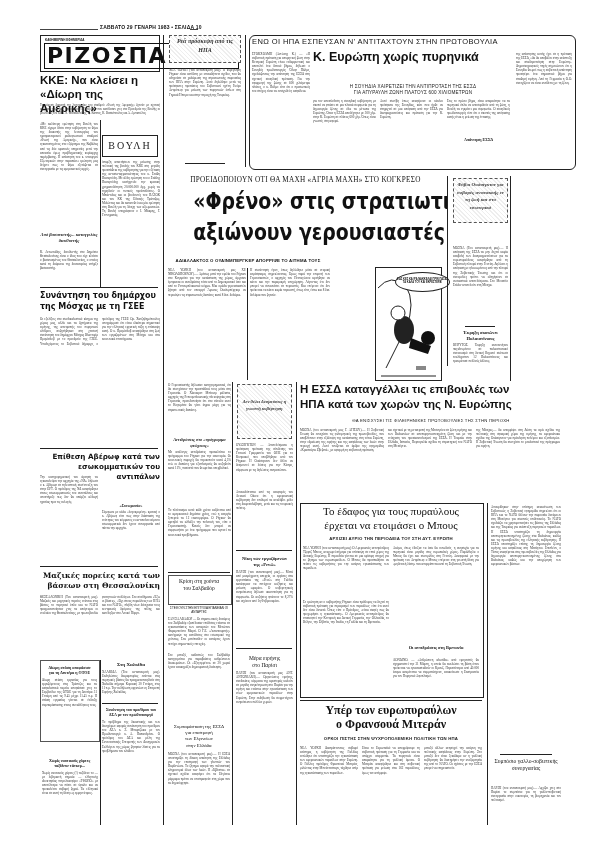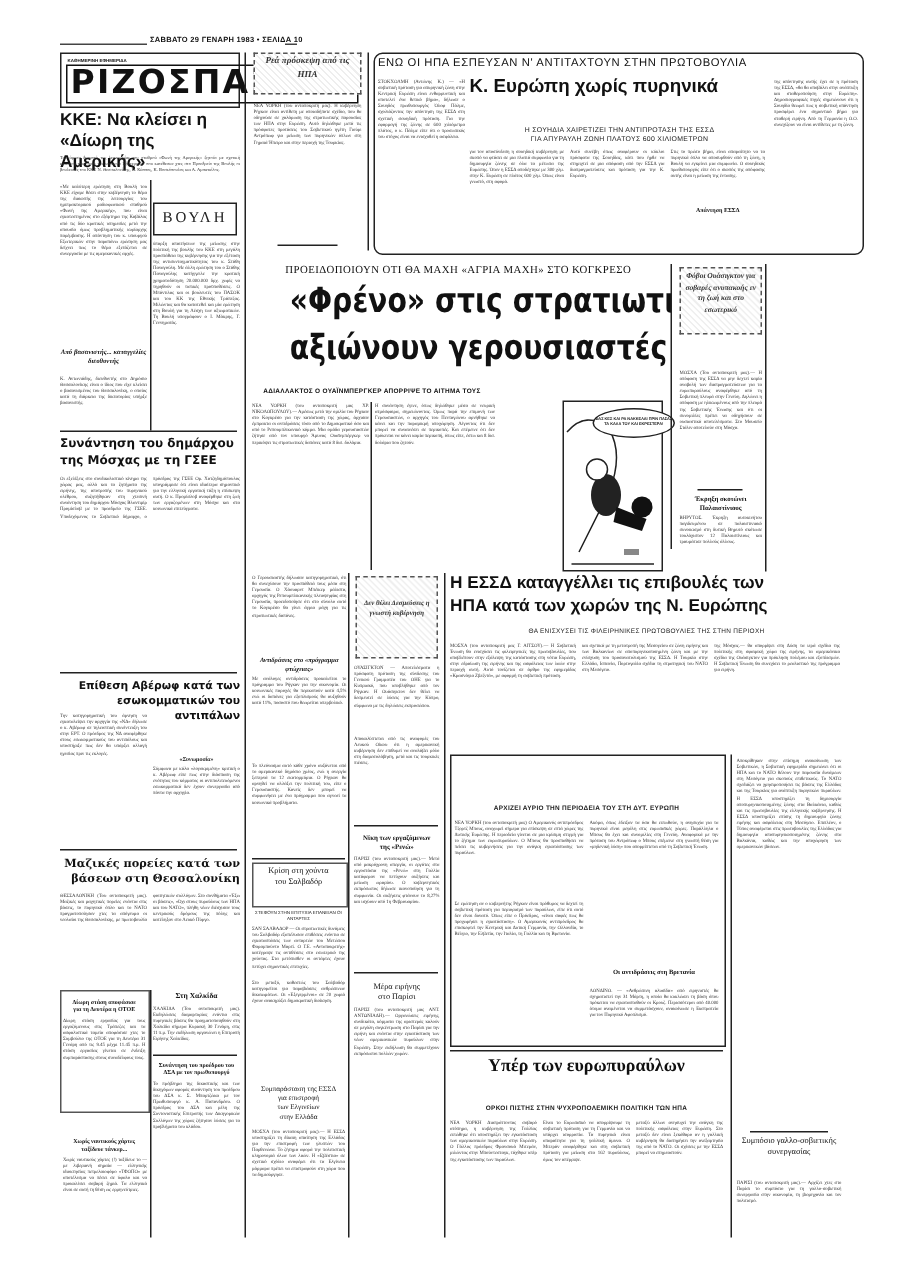--- a/index.html
+++ b/index.html
@@ -199,32 +199,35 @@
   <div>Η ΕΣΣΔ καταγγέλλει τις επιβουλές των</div>
   <div>ΗΠΑ κατά των χωρών της Ν. Ευρώπης</div>
 </div>
 <div class="abs sub-h" style="left:300px;top:418px;width:262px;font-size:4.3px;">ΘΑ ΕΝΙΣΧΥΣΕΙ ΤΙΣ ΦΙΛΕΙΡΗΝΙΚΕΣ ΠΡΩΤΟΒΟΥΛΙΕΣ ΤΗΣ ΣΤΗΝ ΠΕΡΙΟΧΗ</div>
 <div class="abs txt" style="left:300px;top:428px;width:84px;height:50px;">ΜΟΣΧΑ (του ανταποκριτή μας Γ. ΑΙΤΣΟΥ).— Η Σοβιετική Ένωση θα ενισχύσει τις φιλειρηνικές της πρωτοβουλίες, που αποβλέπουν στην εξάλειψη της κατάστασης στη νότια Ευρώπη, στην εδραίωση της ειρήνης και της ασφάλειας των λαών στην περιοχή αυτή. Αυτό τονίζεται σε άρθρο της εφημερίδας «Κρασνάγια Ζβεζντά», με αφορμή τη σοβιετική πρόταση.</div>
 <div class="abs txt" style="left:388px;top:428px;width:84px;height:50px;">και σχετικά με τη μετατροπή της Μεσογείου σε ζώνη ειρήνης και των Βαλκανίων σε αποπυρηνικοποιημένη ζώνη και με την ενίσχυση του προσανατολισμού της ΕΣΣΔ. Η Τουρκία στην Ελλάδα, Ισπανία, Πορτογαλία σχέδια τη στρατηγική του ΝΑΤΟ στη Μεσόγειο.</div>
 <div class="abs txt" style="left:476px;top:428px;width:84px;height:50px;">της Μόσχας.— θα απορρίψει στη Δύση τα ιερά σχέδια της πολιτικής στη σφαιρική χώρα της ειρήνης, τα αμερικάνικα σχέδια της Ουάσιγκτον για πρόκληση πολέμου και εξοπλισμών. Η Σοβιετική Ένωση θα συνεχίσει το ρεαλιστικό της πρόγραμμα για ειρήνη.</div>
 
 <div class="abs boxed" style="left:300px;top:503px;width:182px;height:193px;"></div>
 <div class="abs serif-h" style="left:302px;top:505px;width:178px;font-size:11px;line-height:13.5px;font-weight:normal;">
+  <div style="white-space:nowrap;">Το έδαφος για τους πυραύλους</div>
+  <div style="white-space:nowrap;">έρχεται να ετοιμάσει ο Μπους</div>
 </div>
 <div class="abs sub-h" style="left:302px;top:536px;width:178px;font-size:4.3px;font-weight:bold;">ΑΡΧΙΖΕΙ ΑΥΡΙΟ ΤΗΝ ΠΕΡΙΟΔΕΙΑ ΤΟΥ ΣΤΗ ΔΥΤ. ΕΥΡΩΠΗ</div>
 <div class="abs txt" style="left:303px;top:546px;width:86px;height:54px;">ΝΕΑ ΥΟΡΚΗ (του ανταποκριτή μας) Ο Αμερικανός αντιπρόεδρος Τζορτζ Μπους, αναχωρεί σήμερα για επίσκεψη σε επτά χώρες της Δυτικής Ευρώπης. Η περιοδεία γίνεται σε μια κρίσιμη στιγμή για το ζήτημα των ευρωπυραύλων. Ο Μπους θα προσπαθήσει να πείσει τις κυβερνήσεις για την ανάγκη εγκατάστασης των πυραύλων.</div>
 <div class="abs txt" style="left:393px;top:546px;width:86px;height:54px;"></div>
 <div class="abs txt" style="left:303px;top:600px;width:86px;height:92px;">Σε ερώτηση αν ο κυβερνήτης Ρήγκαν είναι πρόθυμος να δεχτεί τη σοβιετική πρόταση για περιορισμό των πυραύλων, είπε ότι αυτό δεν είναι δυνατό. Όπως είπε ο Πρόεδρος, «είναι σαφές πως θα προχωρήσει η εγκατάσταση». Ο Αμερικανός αντιπρόεδρος θα επισκεφτεί την Κεντρική και Δυτική Γερμανία, την Ολλανδία, το Βέλγιο, την Ελβετία, την Ιταλία, τη Γαλλία και τη Βρετανία.</div>
 <div class="abs txt" style="left:393px;top:546px;width:86px;height:60px;">Ακόμα, όπως έδειξαν τα όσα θα ειπωθούν, η ανησυχία για τα πυρηνικά είναι μεγάλη στις ευρωπαϊκές χώρες. Παράλληλα ο Μπους θα έχει και συνομιλίες στη Γενεύη. Αναφορικά με την πρόταση του Αντρόπωφ ο Μπους επέμεινε στη γνωστή θέση για «μηδενική λύση» που απορρίπτεται από τη Σοβιετική Ένωση.</div>
 <div class="abs serif-h" style="left:393px;top:645px;width:86px;font-size:4.4px;line-height:5.5px;">Οι αντιδράσεις στη Βρετανία</div>
 <div class="abs txt" style="left:393px;top:658px;width:86px;height:34px;">ΛΟΝΔΙΝΟ. — «Ανθρώπινη αλυσίδα» από ειρηνιστές θα σχηματιστεί την 31 Μάρτη, η οποία θα κυκλώσει τη βάση όπου πρόκειται να εγκατασταθούν οι Κρουζ. Περισσότεροι από 40.000 άτομα αναμένεται να συμμετάσχουν, ανακοίνωσε η Εκστρατεία για τον Πυρηνικό Αφοπλισμό.</div>
 
 <div class="abs hrule" style="left:300px;top:700px;width:182px;"></div>
 <div class="abs serif-h" style="left:300px;top:703px;width:182px;font-size:12px;line-height:14px;font-weight:bold;">
   <div>Υπέρ των ευρωπυραύλων</div>
+  <div>ο Φρανσουά Μιτεράν</div>
 </div>
 <div class="abs sub-h" style="left:300px;top:736px;width:182px;font-size:4.3px;font-weight:bold;">ΟΡΚΟΙ ΠΙΣΤΗΣ ΣΤΗΝ ΨΥΧΡΟΠΟΛΕΜΙΚΗ ΠΟΛΙΤΙΚΗ ΤΩΝ ΗΠΑ</div>
 <div class="abs txt" style="left:300px;top:746px;width:58px;height:78px;">ΝΕΑ ΥΟΡΚΗ Διαπράττοντας σοβαρό ατόπημα, η κυβέρνηση της Γαλλίας ειπώθηκε ότι υποστηρίζει την εγκατάσταση των αμερικανικών πυραύλων στην Ευρώπη. Ο Γάλλος πρόεδρος Φρανσουά Μιτεράν, μιλώντας στην Μπούντεσταγκ, τάχθηκε υπέρ της εγκατάστασης των πυραύλων.</div>
 <div class="abs txt" style="left:362px;top:746px;width:58px;height:78px;">Είναι το Ευρωπαϊκό να απορρίψουμε τη σοβιετική πρόταση για τη Γερμανία και να υπάρχει ισορροπία. Τα πυρηνικά είναι απαραίτητα για τη γαλλική άμυνα. Ο Μιτεράν αναφέρθηκε και στη σοβιετική πρόταση για μείωση στα 162 πυραύλους, όμως τον απέρριψε.</div>
 <div class="abs txt" style="left:424px;top:746px;width:58px;height:78px;">μεταξύ άλλων ανησυχεί την ανάγκη της πολιτικής ασφάλειας στην Ευρώπη. Στο μεταξύ δεν είναι ξεκάθαρο αν η γαλλική κυβέρνηση θα διατηρήσει την ανεξαρτησία της από το ΝΑΤΟ. Οι σχέσεις με την ΕΣΣΔ μπορεί να επηρεαστούν.</div>
 
 <div class="abs vrule" style="left:510px;top:176px;height:205px;"></div>
 <div class="abs vrule" style="left:487px;top:503px;height:322px;"></div>
 <div class="abs txt" style="left:491px;top:505px;width:70px;height:245px;">Αποκρίθηκαν στην επίσημη ανακοίνωση των Σοβιετικών, η Σοβιετική εφημερίδα σημειώνει ότι οι ΗΠΑ και το ΝΑΤΟ θέλουν την παρουσία δυνάμεων στη Μεσόγειο για σκοπούς επιθετικούς. Το ΝΑΤΟ σχεδιάζει να χρησιμοποιήσει τις βάσεις της Ελλάδας και της Τουρκίας για ανάπτυξη πυρηνικών πυραύλων. Η ΕΣΣΔ υποστηρίζει τη δημιουργία αποπυρηνικοποιημένης ζώνης στα Βαλκάνια, καθώς και τις πρωτοβουλίες της ελληνικής κυβέρνησης. Η ΕΣΣΔ υποστηρίζει επίσης τη δημιουργία ζώνης ειρήνης και ασφάλειας στη Μεσόγειο. Επιπλέον, ο Τύπος αναφέρεται στις πρωτοβουλίες της Ελλάδας για δημιουργία αποπυρηνικοποιημένης ζώνης στα Βαλκάνια, καθώς και την αποχώρηση των αμερικανικών βάσεων.</div>
 <div class="abs hrule" style="left:500px;top:754px;width:52px;"></div>

